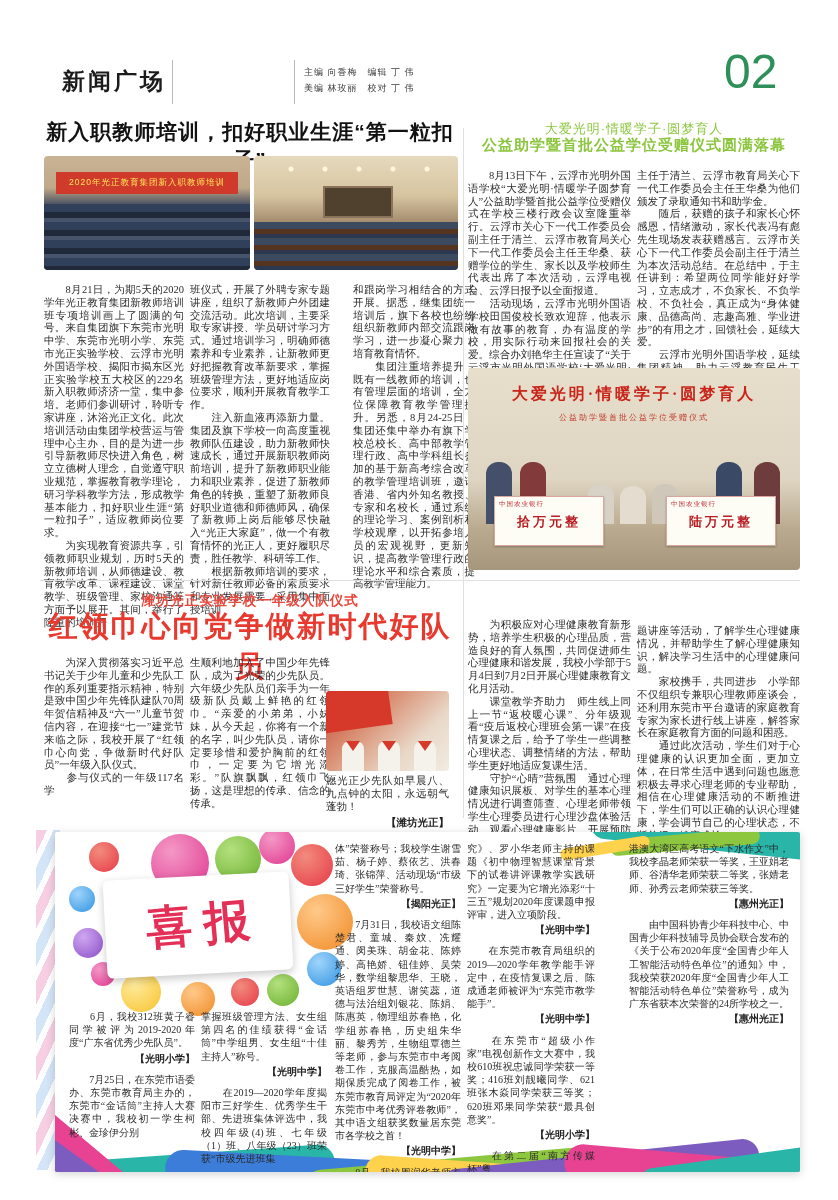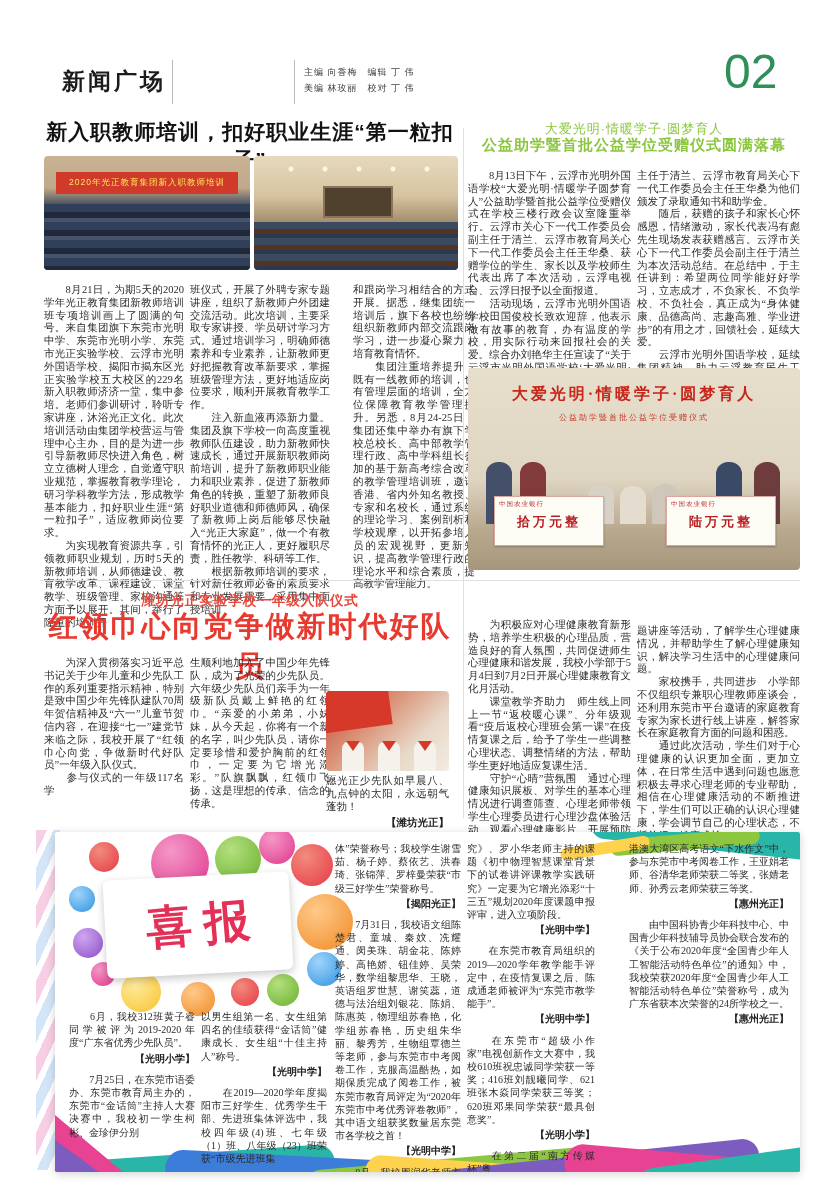--- a/index.html
+++ b/index.html
@@ -215,31 +215,31 @@
         <div class="gn-text">　　6月，我校312班黄子睿同学被评为2019-2020年度“广东省优秀少先队员”。</div>
         <div class="gn-by">【光明小学】</div>
       </div>
         <div class="gn-item">
         <div class="gn-text">　　7月25日，在东莞市语委办、东莞市教育局主办的，东莞市“金话筒”主持人大赛决赛中，我校初一学生柯彬、金珍伊分别</div>
 
       </div>
       </div>
     <div class="gn-col abs" style="left:146px;top:178px;width:126px;height:154px;">
         <div class="gn-item">
-        <div class="gn-text">以男生组第一名、女生组第四名的佳绩获得“金话筒”健康成长、女生组“十佳主持人”称号。</div>
+        <div class="gn-text">掌握班级管理方法、女生组第四名的佳绩获得“金话筒”中学组男、女生组“十佳主持人”称号。</div>
         <div class="gn-by">【光明中学】</div>
       </div>
         <div class="gn-item">
         <div class="gn-text">　　在2019—2020学年度揭阳市三好学生、优秀学生干部、先进班集体评选中，我校四年级(4)班、七年级（1）班、八年级（23）班荣获“市级先进班集</div>
 
       </div>
       </div>
     <div class="gn-col abs" style="left:280px;top:10px;width:126px;height:324px;">
         <div class="gn-item">
-        <div class="gn-text">体”荣誉称号；我校学生谢雪茹、杨子婷、蔡依艺、洪春琦、张锦萍、罗梓曼荣获“市级三好学生”荣誉称号。</div>
+        <div class="gn-text">体”荣誉称号；我校学生谢雪茹、杨子婷、蔡依艺、洪春琦、张锦萍、活动现场“市级三好学生”荣誉称号。</div>
         <div class="gn-by">【揭阳光正】</div>
       </div>
         <div class="gn-item">
         <div class="gn-text">　　7月31日，我校语文组陈楚君、童城、秦妏、冼耀通、闵美珠、胡金花、陈婷婷、高艳娇、钮佳婷、吴荣华，数学组黎思华、王晓，英语组罗世慧、谢笑蕊，道德与法治组刘银花、陈娟、陈惠英，物理组苏春艳，化学组苏春艳，历史组朱华丽、黎秀芳，生物组覃德兰等老师，参与东莞市中考阅卷工作，克服高温酷热，如期保质完成了阅卷工作，被东莞市教育局评定为“2020年东莞市中考优秀评卷教师”，其中语文组获奖数量居东莞市各学校之首！</div>
         <div class="gn-by">【光明中学】</div>
       </div>
         <div class="gn-item">
         <div class="gn-text">　　8月，我校周润华老师主持的课题《基于初中生物学实验现场操作考核的数据化和模块化实践研</div>
 
       </div>
@@ -257,21 +257,21 @@
         <div class="gn-text">　　在东莞市“超级小作家”电视创新作文大赛中，我校610班祝忠诚同学荣获一等奖；416班刘靓曦同学、621班张木焱同学荣获三等奖；620班邓果同学荣获“最具创意奖”。</div>
         <div class="gn-by">【光明小学】</div>
       </div>
         <div class="gn-item">
         <div class="gn-text">　　在第二届“南方传媒杯”粤</div>
 
       </div>
       </div>
     <div class="gn-col abs" style="left:574px;top:10px;width:160px;height:324px;">
         <div class="gn-item">
-        <div class="gn-text">港澳大湾区高考语文“下水作文”中，参与东莞市中考阅卷工作，王亚娟老师、谷清华老师荣获二等奖，张婧老师、孙秀云老师荣获三等奖。</div>
+        <div class="gn-text">港澳大湾区高考语文“下水作文”中，我校李晶老师荣获一等奖，王亚娟老师、谷清华老师荣获二等奖，张婧老师、孙秀云老师荣获三等奖。</div>
         <div class="gn-by">【惠州光正】</div>
       </div>
         <div class="gn-item">
         <div class="gn-text">　　由中国科协青少年科技中心、中国青少年科技辅导员协会联合发布的《关于公布2020年度“全国青少年人工智能活动特色单位”的通知》中，我校荣获2020年度“全国青少年人工智能活动特色单位”荣誉称号，成为广东省获本次荣誉的24所学校之一。</div>
         <div class="gn-by">【惠州光正】</div>
       </div>
       </div>
   </div>
 
 </div>

